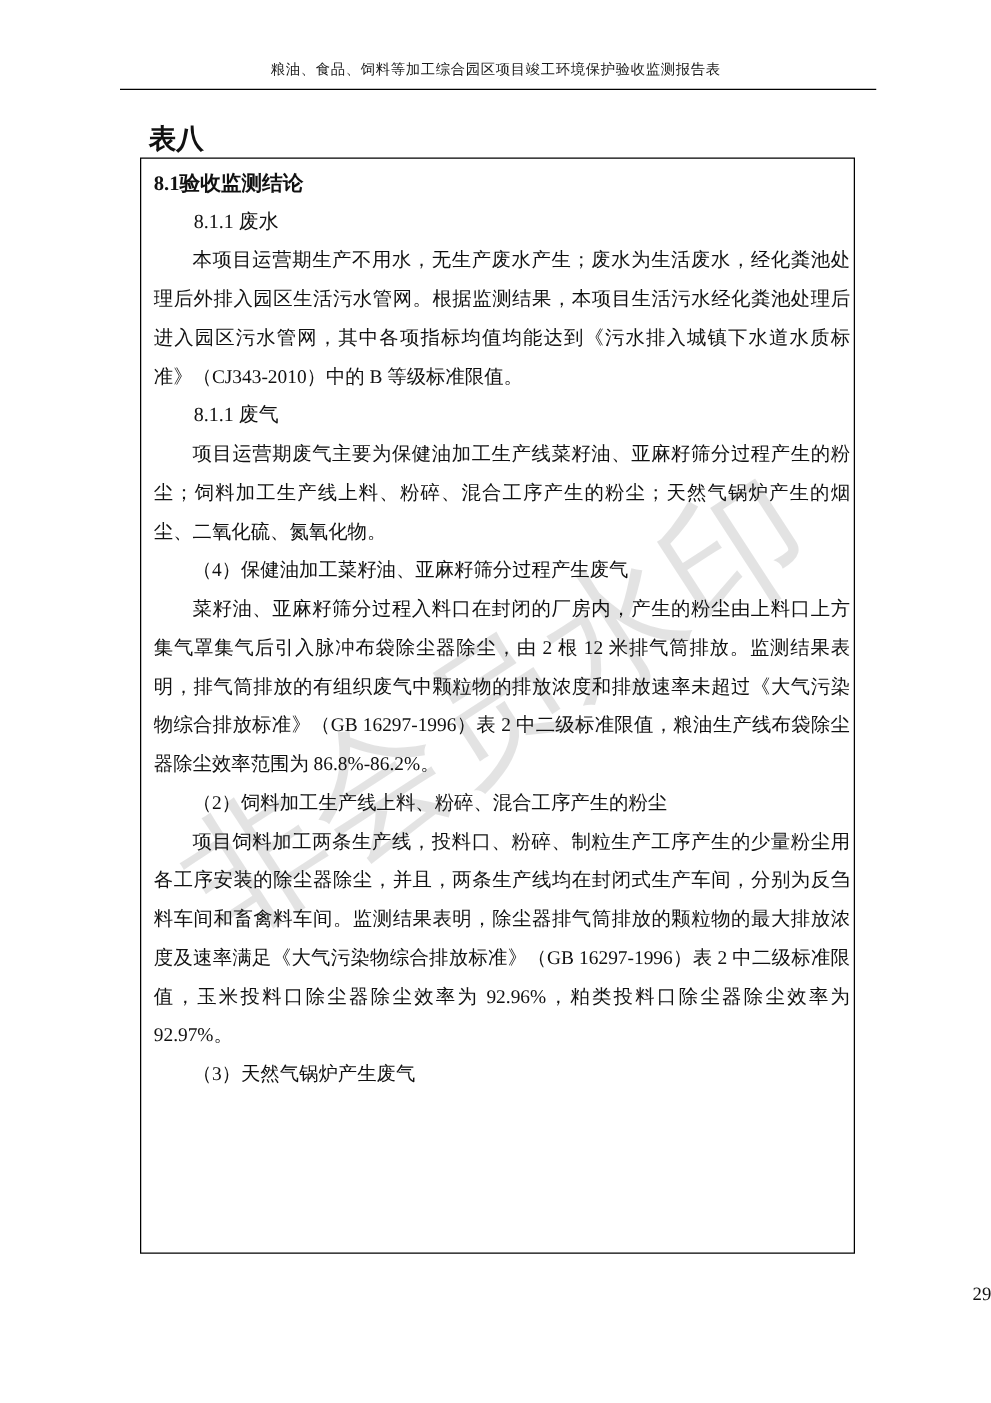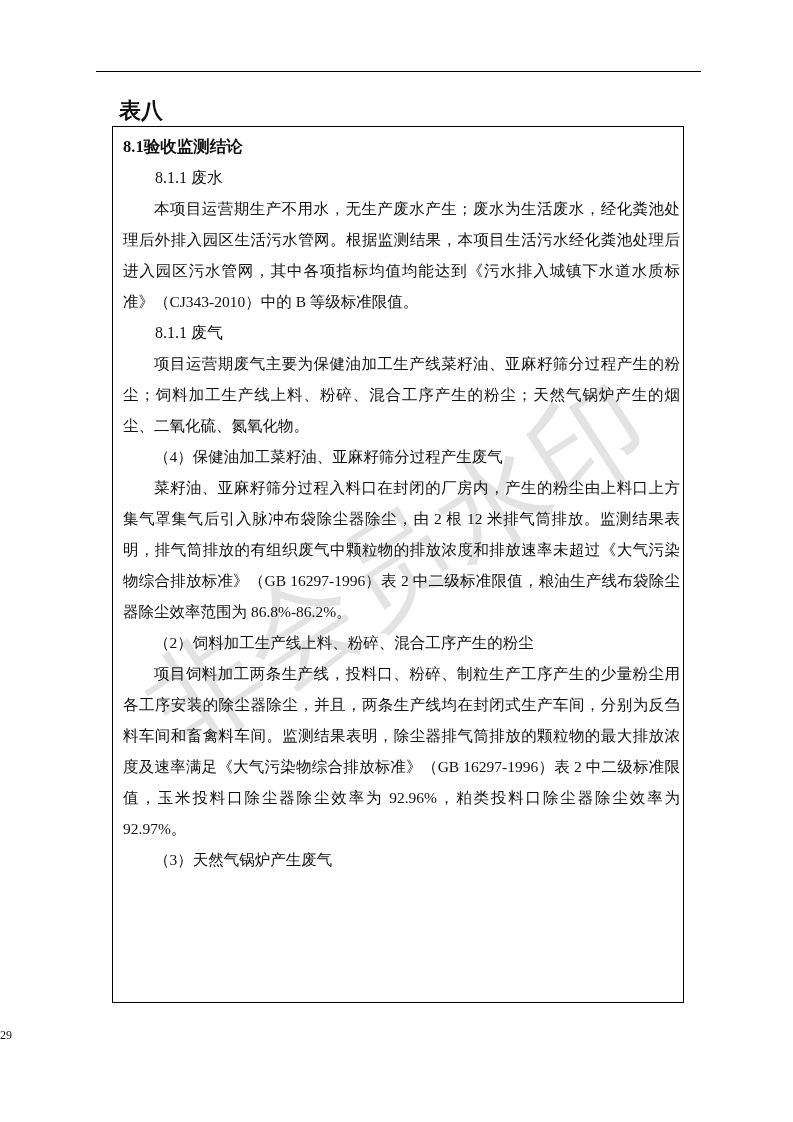--- a/index.html
+++ b/index.html
@@ -90,32 +90,33 @@
   }
   .blk.para {
     text-indent: 2em;
     text-align: justify;
   }
   .page-number {
     position: absolute;
     top: 1028px;
     left: 0;
     width: 100%;
-    text-align: left;
-    font-size: 12px;
+    text-align: right;
+    font-size: 15px;
     z-index: 2;
   }
 </style>
 </head>
 <body>
 
 <div class="page">
 
   <div class="watermark">非会员水印</div>
 
+  <div class="running-header">粮油、食品、饲料等加工综合园区项目竣工环境保护验收监测报告表</div>
 
   <div class="header-rule"></div>
 
   <div class="table-caption">表八</div>
 
   <div class="report-box">
     <div class="blk h1">8.1验收监测结论</div>
     <div class="blk h2">8.1.1 废水</div>
     <div class="blk para">本项目运营期生产不用水，无生产废水产生；废水为生活废水，经化粪池处理后外排入园区生活污水管网。根据监测结果，本项目生活污水经化粪池处理后进入园区污水管网，其中各项指标均值均能达到《污水排入城镇下水道水质标准》（CJ343-2010）中的 B 等级标准限值。</div>
     <div class="blk h2">8.1.1 废气</div>

